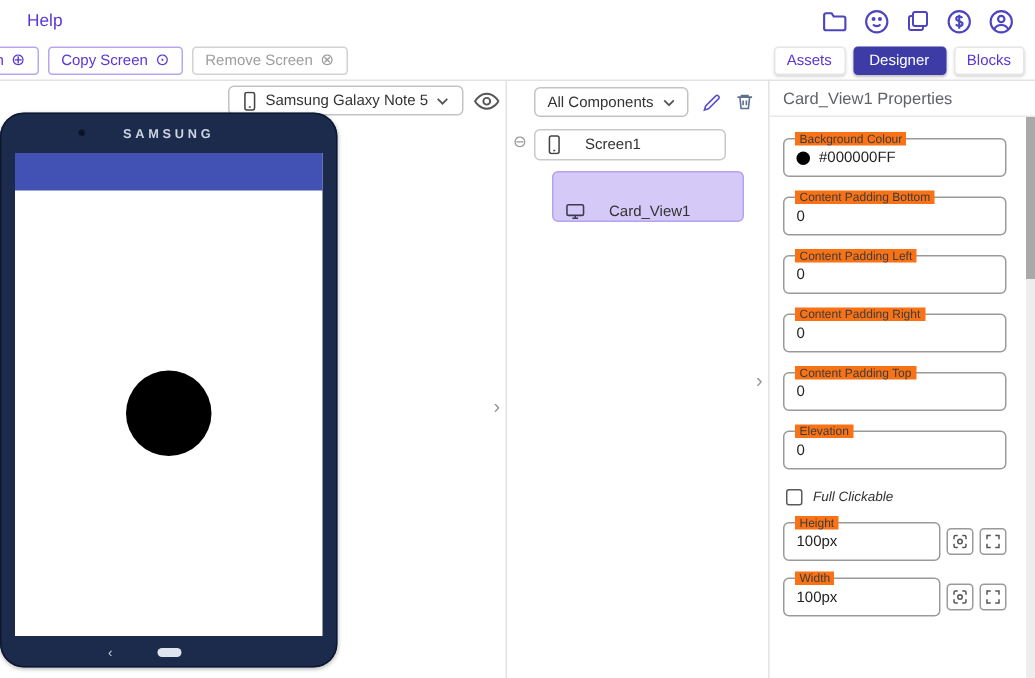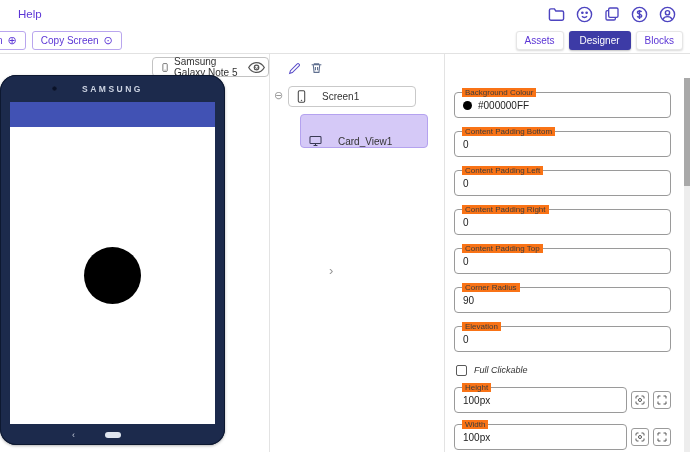--- a/index.html
+++ b/index.html
@@ -25,21 +25,21 @@
   .tbtn.disabled { border-color:#d2d2d2; color:#9d9d9d; }
   .tb-right { display:flex; align-items:center; gap:5px; }
   .tbtn.flat { border:1px solid #e6e6e6; box-shadow:0 1px 2px rgba(0,0,0,.15); }
   .tbtn.primary { background:var(--designer-bg); color:#fff; border:none;
                   box-shadow:0 1px 2px rgba(0,0,0,.25); padding:0 11px; }
 
   
   .main { position:relative; display:flex; height:398px; }
 
   
-  .viewer { width:270px; border-right:1px solid #e3e3e3; position:relative; }
+  .viewer { width:338px; border-right:1px solid #e3e3e3; position:relative; }
   .viewer-head { position:relative; height:26px; }
   .device-select { position:absolute; left:152px; top:3px; height:20px; display:flex;
                    align-items:center; gap:6px; border:1px solid #c3c3c3; border-radius:4px;
                    padding:0 9px; font-size:10px; color:#333; cursor:pointer; background:#fff;}
   .eye { position:absolute; right:4px; top:7px; cursor:pointer; display:inline-flex; }
 
   .phone { position:absolute; left:0; top:21px; width:225px; height:370px;
            background:var(--phone-body); border-radius:16px;
            box-shadow:inset 0 0 0 1px #0d1830, 0 1px 3px rgba(0,0,0,.3); }
   .phone-brand { position:absolute; top:9px; left:0; right:0; text-align:center;
@@ -149,20 +149,24 @@
 <div class="toolbar">
   <div class="tb-left">
     <button class="tbtn cut">
       <span>n</span>
       <span class="g">⊕</span>
     </button>
     <button class="tbtn">
       <span>Copy Screen</span>
       <span class="g">⊙</span>
     </button>
+    <button class="tbtn disabled">
+      <span>Remove Screen</span>
+      <span class="g">⊗</span>
+    </button>
   </div>
   <div class="tb-right">
     <button class="tbtn flat">Assets</button>
     <button class="tbtn primary">Designer</button>
     <button class="tbtn flat">Blocks</button>
   </div>
 </div>
 
 <div class="main">
 
@@ -198,20 +202,26 @@
       <span class="nav-back">‹</span>
       <span class="nav-home"></span>
     </div>
   </section>
 
   <span class="handle h1">›</span>
   <span class="handle h2">›</span>
 
   <section class="tree">
     <div class="tree-head">
+      <div class="comp-select">
+        <span>All Components</span>
+        <svg width="8" height="5" viewBox="0 0 10 6">
+            <path d="M1 1l4 4 4-4" fill="none" stroke="#555" stroke-width="1.5"></path>
+          </svg>
+      </div>
       <span class="icon-btn">
         <svg width="13" height="13" viewBox="0 0 24 24">
             <path d="M3 21l1.5-5L17 3.5a2 2 0 0 1 3 0l.5.5a2 2 0 0 1 0 3L8 19.5 3 21z" fill="none" stroke="#5c50c9" stroke-width="2"></path>
           </svg>
       </span>
       <span class="icon-btn">
         <svg width="13" height="14" viewBox="0 0 24 24" fill="none" stroke="#5f6f8f" stroke-width="2">
             <path d="M3 6h18M8 6V4h8v2M6 6l1.5 14h9L18 6M10 10v6M14 10v6"></path>
           </svg>
       </span>
@@ -232,20 +242,21 @@
         <svg width="13" height="12" viewBox="0 0 20 18" fill="none" stroke="#3a3a55" stroke-width="1.6">
             <rect x="1.5" y="2" width="17" height="11" rx="1.5"></rect>
             <path d="M7 16h6M10 13v3"></path>
           </svg>
         <span>Card_View1</span>
       </div>
     </div>
   </section>
 
   <section class="props">
+    <div class="props-head">Card_View1 Properties</div>
 
     <div class="props-body">
 
       <div class="field">
         <span class="flabel">Background Colour</span>
         <span class="colorline">
           <span class="dot"></span>
           <span>#000000FF</span>
         </span>
       </div>
@@ -263,24 +274,20 @@
       <div class="field">
         <span class="flabel">Content Padding Right</span>
         <input class="fvalue" value="0" style="">
       </div>
 
       <div class="field">
         <span class="flabel">Content Padding Top</span>
         <input class="fvalue" value="0" style="">
       </div>
 
-      <div class="field">
-        <span class="flabel">Corner Radius</span>
-        <input class="fvalue" value="90" style="">
-      </div>
 
       <div class="field">
         <span class="flabel">Elevation</span>
         <input class="fvalue" value="0" style="">
       </div>
 
       <div class="checkrow">
         <span class="cbox"></span>
         <span class="clabel">Full Clickable</span>
       </div>

